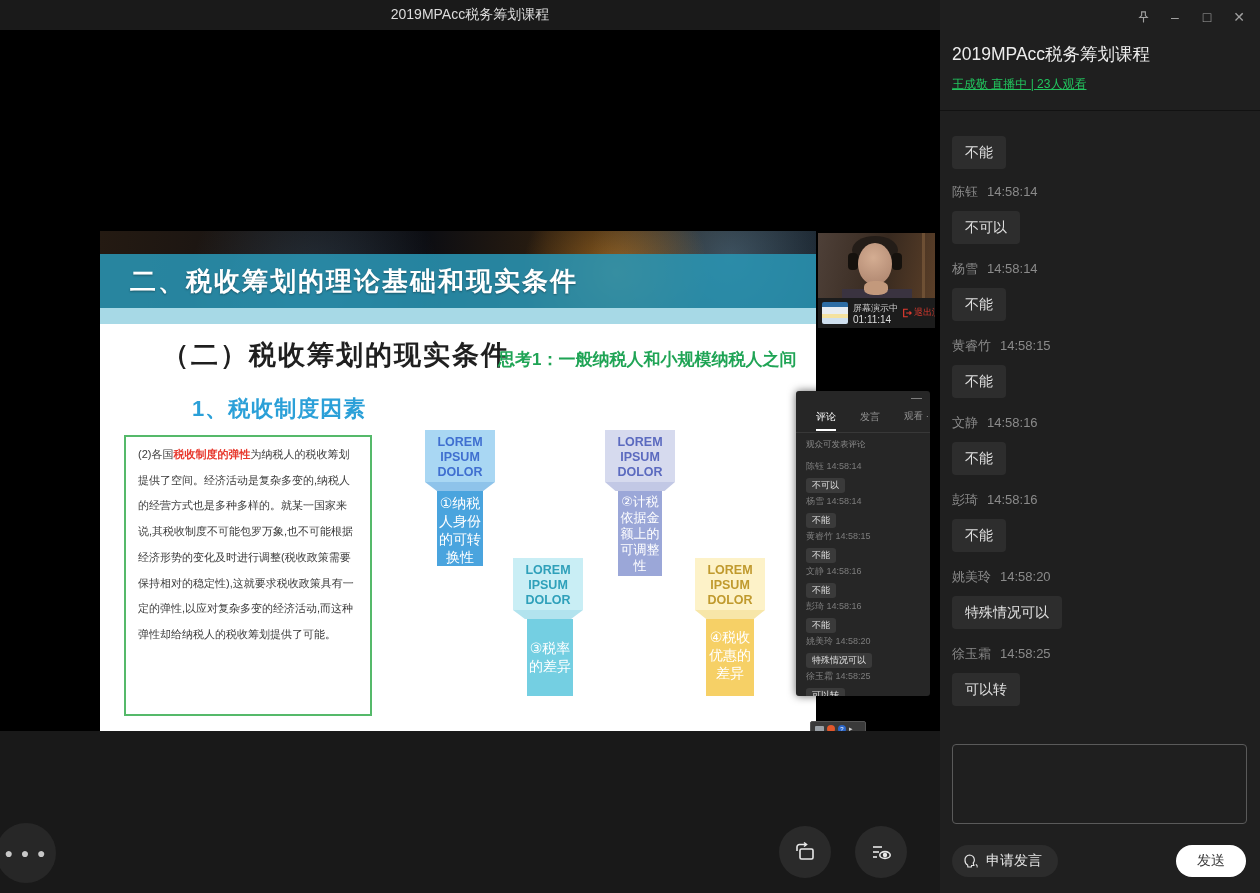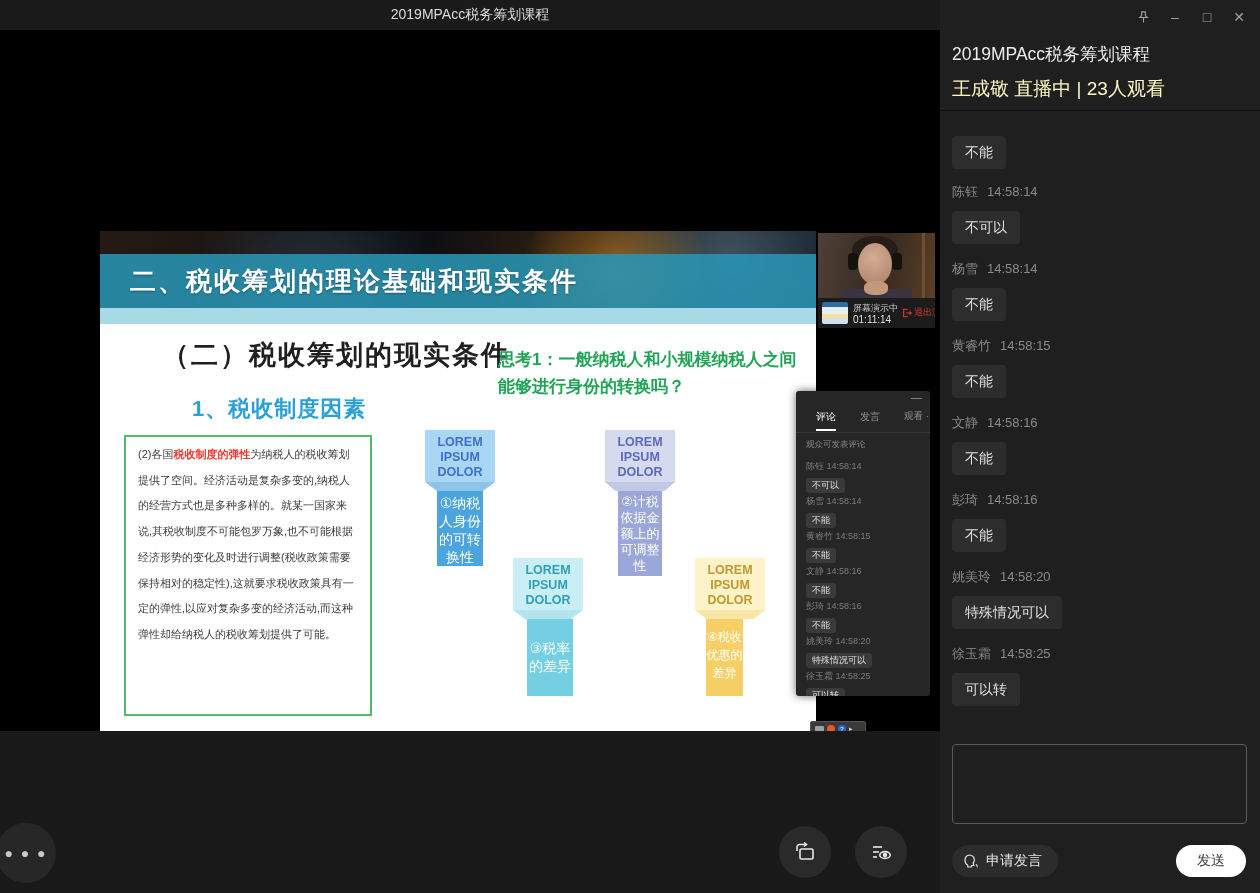--- a/index.html
+++ b/index.html
@@ -41,21 +41,21 @@
   .c1 { left:325px; top:251px; background:#8ec3ea; clip-path:polygon(0 0,100% 0,83% 100%,17% 100%); }
   .b1 { left:337px; top:260px; width:46px; height:75px; background:#4aa4de; font-size:14px; line-height:18px; padding-top:3px; }
   .h2 { left:505px; top:199px; background:#d6daee; color:#5b6abf; }
   .c2 { left:505px; top:251px; background:#c2c8e5; clip-path:polygon(0 0,100% 0,85% 100%,15% 100%); }
   .b2 { left:518px; top:260px; width:44px; height:85px; background:#9ba7d8; font-size:13px; line-height:16px; padding-top:3px; }
   .h3 { left:413px; top:327px; background:#c9eef5; color:#2fa0ba; }
   .c3 { left:413px; top:379px; background:#b2e3ee; clip-path:polygon(0 0,100% 0,83% 100%,17% 100%); }
   .b3 { left:427px; top:388px; width:46px; height:77px; background:#74cfe2; font-size:14px; line-height:18px; padding-top:20px;text-align:center; }
   .h4 { left:595px; top:327px; background:#fdf2c8; color:#c09a2e; }
   .c4 { left:595px; top:379px; background:#f7e6a8; clip-path:polygon(0 0,100% 0,84% 100%,16% 100%); }
-  .b4 { left:606px; top:388px; width:37px; height:77px; background:#f6d066; font-size:12px; line-height:18px; padding-top:9px; }
+  .b4 { left:606px; top:388px; width:48px; height:77px; background:#f6d066; font-size:14px; line-height:18px; padding-top:9px; }
   .slide-footer-word { position:absolute; left:600px; top:500px; font-size:23px; font-weight:700; color:#1a1a1a; letter-spacing:3px; }
 
   
   .mini-toolbar { position:absolute; left:810px; top:655px; width:56px; height:15px; background:#3a3a3a;
     border:1px solid #555; border-radius:2px; display:flex; align-items:center; gap:3px; padding:0 4px; }
   .mini-toolbar .cam { width:9px; height:6px; background:#9aa0a6; border-radius:1px; }
   .mini-toolbar .oc { width:8px; height:8px; border-radius:50%; background:#e2572b; }
   .mini-toolbar .bc { width:8px; height:8px; border-radius:50%; background:#2b66c9; color:#fff; font-size:6px;
     line-height:8px; text-align:center; }
   .mini-toolbar .ar { color:#cfcfcf; font-size:7px; line-height:7px; }
@@ -100,21 +100,21 @@
   .more-btn { left:-4px; top:823px; width:60px; height:60px; color:#c8c8c8; font-size:14px; letter-spacing:2px; }
   .rotate-btn { left:779px; top:826px; width:52px; height:52px; background:#2a2a2a; }
   .listeye-btn { left:855px; top:826px; width:52px; height:52px; background:#2a2a2a; }
 
   
   .right-panel { position:absolute; left:940px; top:0; width:320px; height:893px; background:#1f1f1f; }
   .rp-controls { position:absolute; right:12px; top:8px; display:flex; gap:14px; align-items:center; color:#a0a0a0; }
   .rp-controls .wc-btn { background:none; border:none; color:#a0a0a0; font-size:14px; cursor:pointer;
     width:18px; height:18px; display:flex; align-items:center; justify-content:center; }
   .rp-title { position:absolute; left:12px; top:42px; color:#ececec; font-size:17.5px; }
-  .rp-subtitle { position:absolute; left:12px; top:76px; color:#fef9c3; font-size:19px; }
+  .rp-subtitle { position:absolute; left:12px; top:76px; color:#22c55e; font-size:12px;text-decoration:underline; }
   .rp-divider { position:absolute; left:0; top:110px; width:320px; height:1px; background:#121212; }
   .rp-chat { position:absolute; left:12px; top:120px; width:296px; height:615px; overflow:hidden; padding-top:16px; }
   .msg-name { color:#8a8a8a; font-size:13px; line-height:18px; margin-bottom:10px; }
   .msg-name .time { margin-left:9px; }
   .msg-bub { display:inline-block; background:#2d2d2d; color:#e0e0e0; font-size:14px; line-height:17px;
     padding:8px 13px; border-radius:4px; }
   .msg-block { margin-bottom:16px; }
   .partial { margin-bottom:14px; }
   .rp-input { position:absolute; left:12px; top:744px; width:295px; height:80px; background:transparent;
     border:1px solid #5a5a5a; border-radius:4px; color:#ddd; font-size:14px; padding:8px; resize:none;
@@ -139,21 +139,20 @@
       <div class="banner-photo"></div>
       <div class="banner-band">
         <span class="t">二、税收筹划的理论基础和现实条件</span>
       </div>
       <div class="banner-stripe"></div>
 
       <div class="slide-heading">（二）税收筹划的现实条件</div>
       <div class="slide-subheading">1、税收制度因素</div>
       <div class="slide-question">
         <div>思考1：一般纳税人和小规模纳税人之间</div>
-        <div>能够进行身份的转换吗？</div>
       </div>
 
       <div class="para-box"><span>(2)各国</span><span class="hl">税收制度的弹性</span><span>为纳税人的税收筹划提供了空间。经济活动是复杂多变的,纳税人的经营方式也是多种多样的。就某一国家来说,其税收制度不可能包罗万象,也不可能根据经济形势的变化及时进行调整(税收政策需要保持相对的稳定性),这就要求税收政策具有一定的弹性,以应对复杂多变的经济活动,而这种弹性却给纳税人的税收筹划提供了可能。</span></div>
 
       <div class="lbox-h h1">LOREM IPSUM DOLOR</div>
       <div class="lbox-c c1"></div>
       <div class="lbox-b b1">①纳税人身份的可转换性</div>
 
       <div class="lbox-h h2">LOREM IPSUM DOLOR</div>
       <div class="lbox-c c2"></div>

